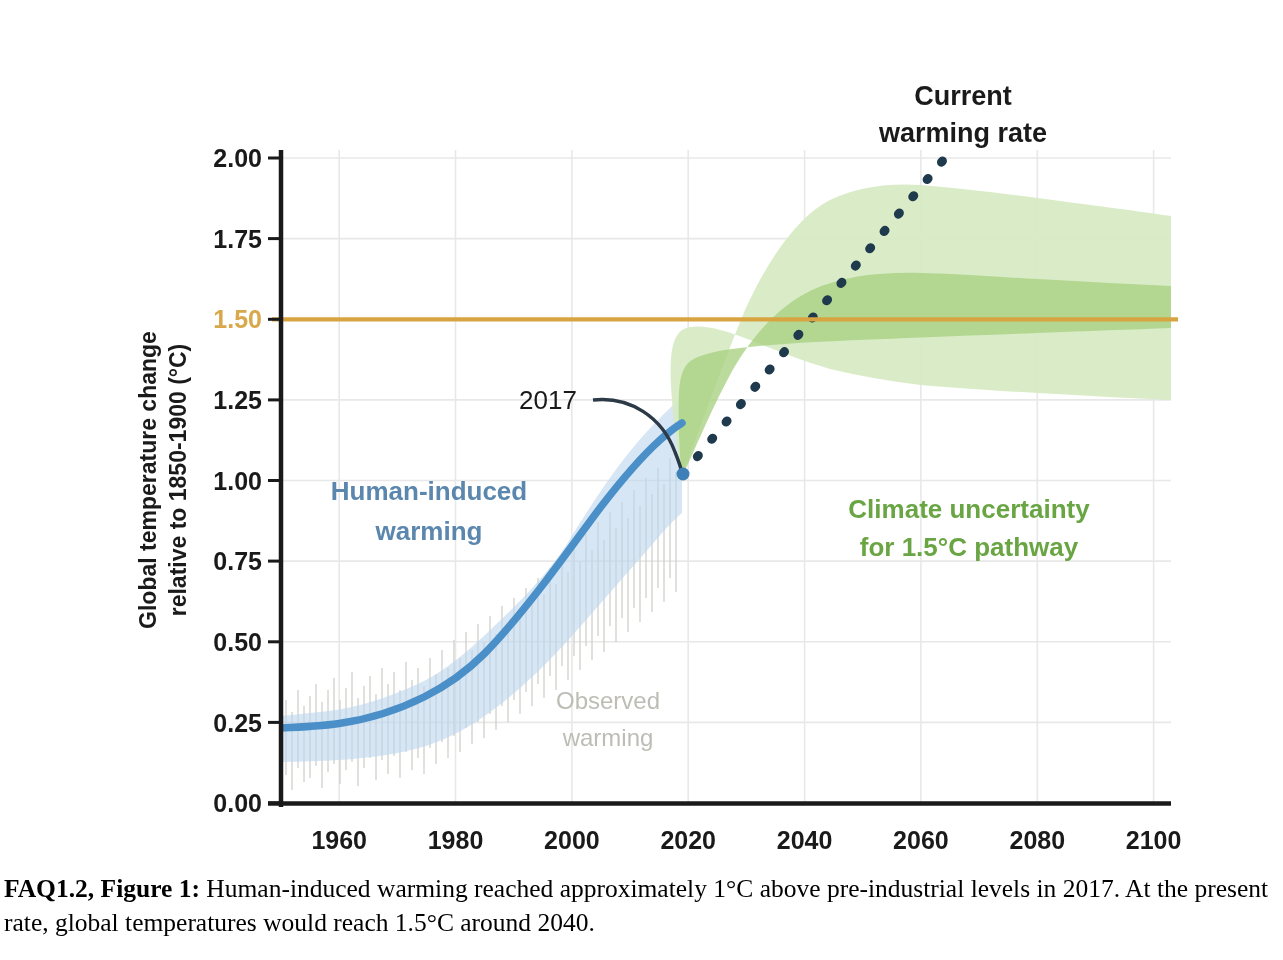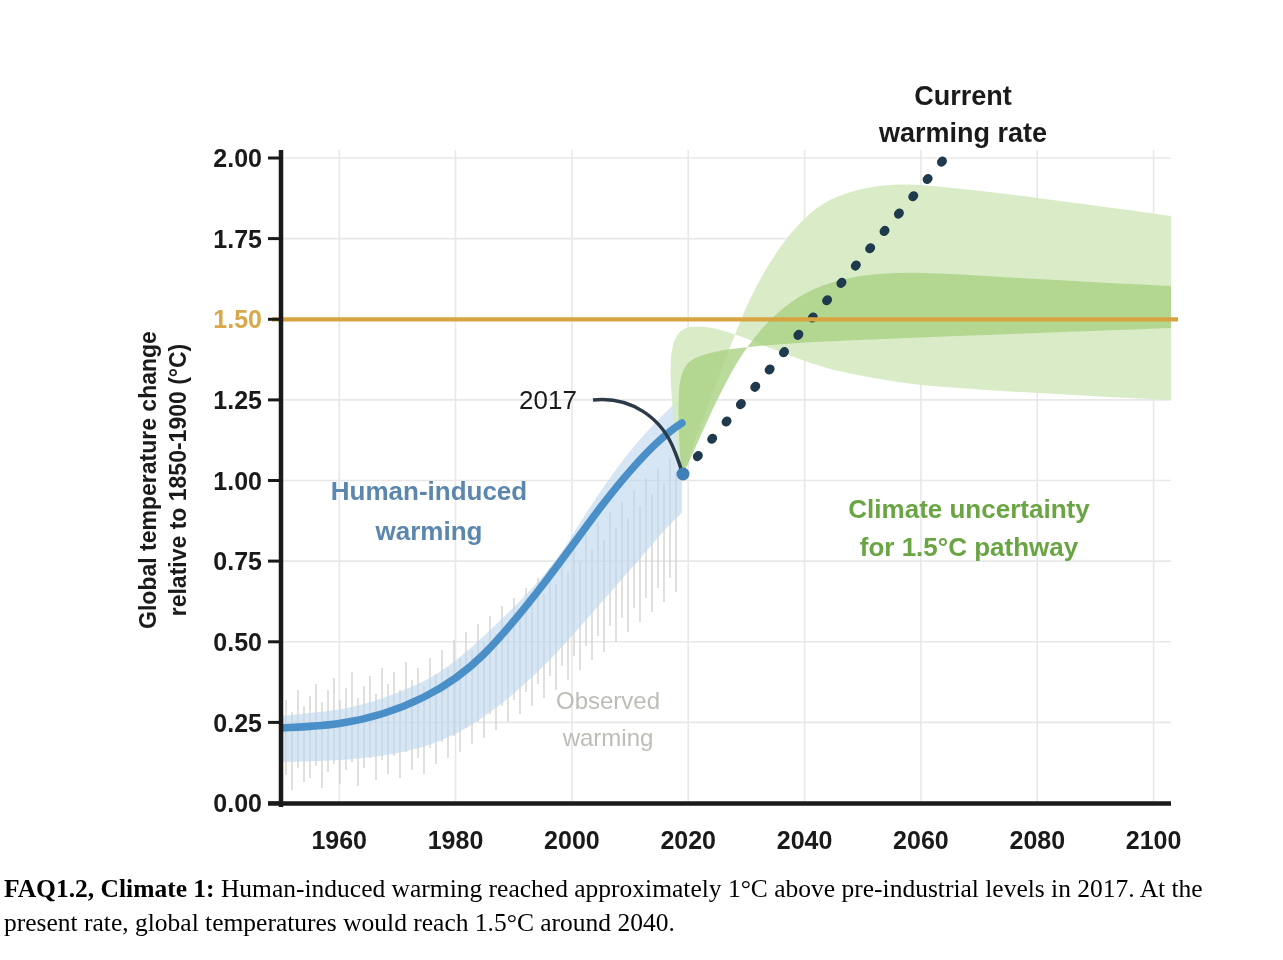--- a/index.html
+++ b/index.html
@@ -309,16 +309,16 @@
       <text class="annot-gray" x="608" y="746" text-anchor="middle">warming</text>
 
       <text class="annot-year" x="519" y="409" text-anchor="start">2017</text>
       <path fill="none" stroke="#2b3a46" stroke-width="3.4" d="M 593,400 C 630,396 662,417 675,452 C 679,462 681,468 682,473"></path>
       <circle cx="683" cy="474" r="6.5" fill="#3f7fb8"></circle>
 
     </svg>
   </div>
 
   <div id="caption">
-    <span class="cap-lead">FAQ1.2, Climate 1:</span><span> Human-induced warming reached approximately 1°C above pre-industrial levels in 2017. At the present rate, global temperatures would reach 1.5°C around 2040.</span>
+    <span class="cap-lead">FAQ1.2, Figure 1:</span><span> Human-induced warming reached approximately 1°C above pre-industrial levels in 2017. At the present rate, global temperatures would reach 1.5°C around 2040.</span>
   </div>
 
 </div>
 
 </body></html>

